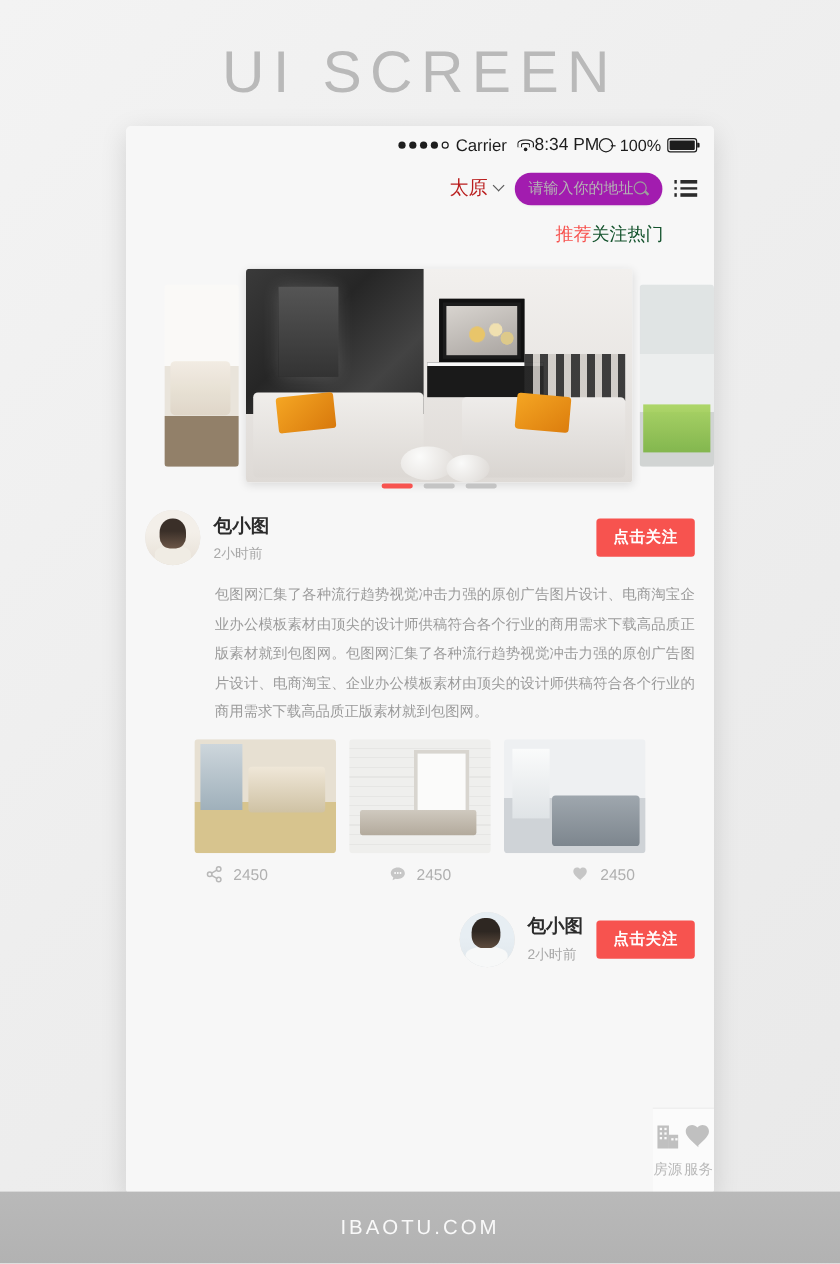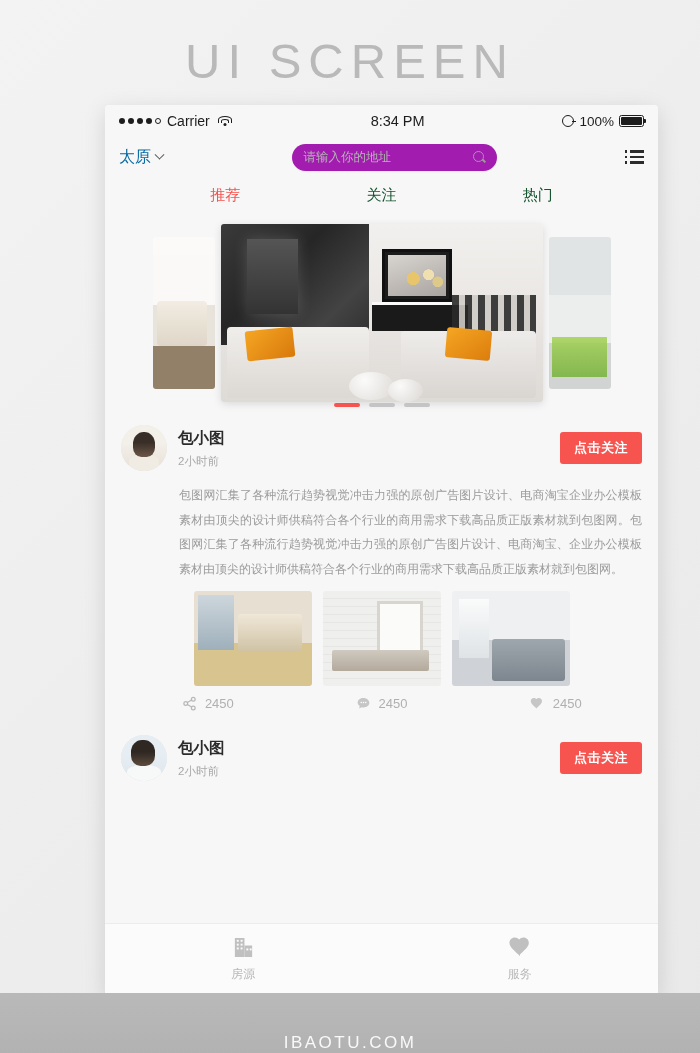--- a/index.html
+++ b/index.html
@@ -13,32 +13,32 @@
   
   .page-title{
     position:absolute; top:33px; left:0; width:700px; text-align:center;
     font-size:49px; letter-spacing:7px; color:#b9b9b9; font-weight:400;
   }
 
   
   .footer-band{
     position:absolute; left:0; top:993px; width:700px; height:60px;
     background:linear-gradient(180deg,#b9b9b9 0%,#b2b2b2 100%);
-    display:flex; align-items:flex-end; justify-content:center;
+    display:flex; align-items:center; justify-content:center;
   }
   .footer-band .ft-text{
     color:#ffffff; font-size:17px; letter-spacing:2.5px; opacity:.92;
   }
 
   
   .phone{
-    position:absolute; left:105px; top:105px; width:553px; height:890px;
+    position:absolute; left:105px; top:105px; width:490px; height:890px;
     background:#f7f7f7; border-radius:4px;
     box-shadow:0 6px 22px rgba(0,0,0,.13);
-    overflow:hidden; display:flex; flex-direction:column;
+    overflow:hidden; display:flex; flex-direction:column;align-items:flex-end;
   }
 
   
   .statusbar{
     height:32px; flex:0 0 32px; display:flex; align-items:center;
     padding:0 14px; font-size:14.5px; color:#1d1d1d; background:#f7f7f7;
   }
   .sb-left{ display:flex; align-items:center; gap:6px; }
   .dots{ display:flex; align-items:center; gap:3px; }
   .dots i{ width:6px; height:6px; border-radius:50%; background:#1d1d1d; display:block; }
@@ -62,21 +62,21 @@
     position:relative; padding:1.3px; }
   .batt::after{ content:""; position:absolute; right:-3.4px; top:3.4px;
     width:2px; height:4px; background:#1d1d1d; border-radius:0 1px 1px 0; }
   .batt i{ display:block; height:100%; background:#1d1d1d; border-radius:1px; }
 
   
   .navrow{
     height:40px; flex:0 0 40px; display:flex; align-items:center;
     padding:0 14px; gap:10px; background:#f7f7f7;
   }
-  .city{ display:flex; align-items:center; gap:5px; font-size:16px; color:#0369a1; }
+  .city{ display:flex; align-items:center; gap:5px; font-size:16px; color:#b91c1c; }
   .chev{ width:7px; height:7px; border-right:1.6px solid #5a5a5a;
     border-bottom:1.6px solid #5a5a5a; transform:rotate(45deg) translate(-2px,-2px); }
   .searchbox{
     flex:1; height:27px; background:#a21caf; border-radius:14px;
     display:flex; align-items:center; padding:0 12px; max-width:205px;
     margin:0 auto; box-shadow:0 1px 2px rgba(0,0,0,.04);
   }
   .searchbox .ph{ flex:1; font-size:12.5px; color:#b4b4b4; }
   .magnifier{ width:12px; height:12px; position:relative; }
   .magnifier::before{ content:""; position:absolute; width:9px; height:9px;

